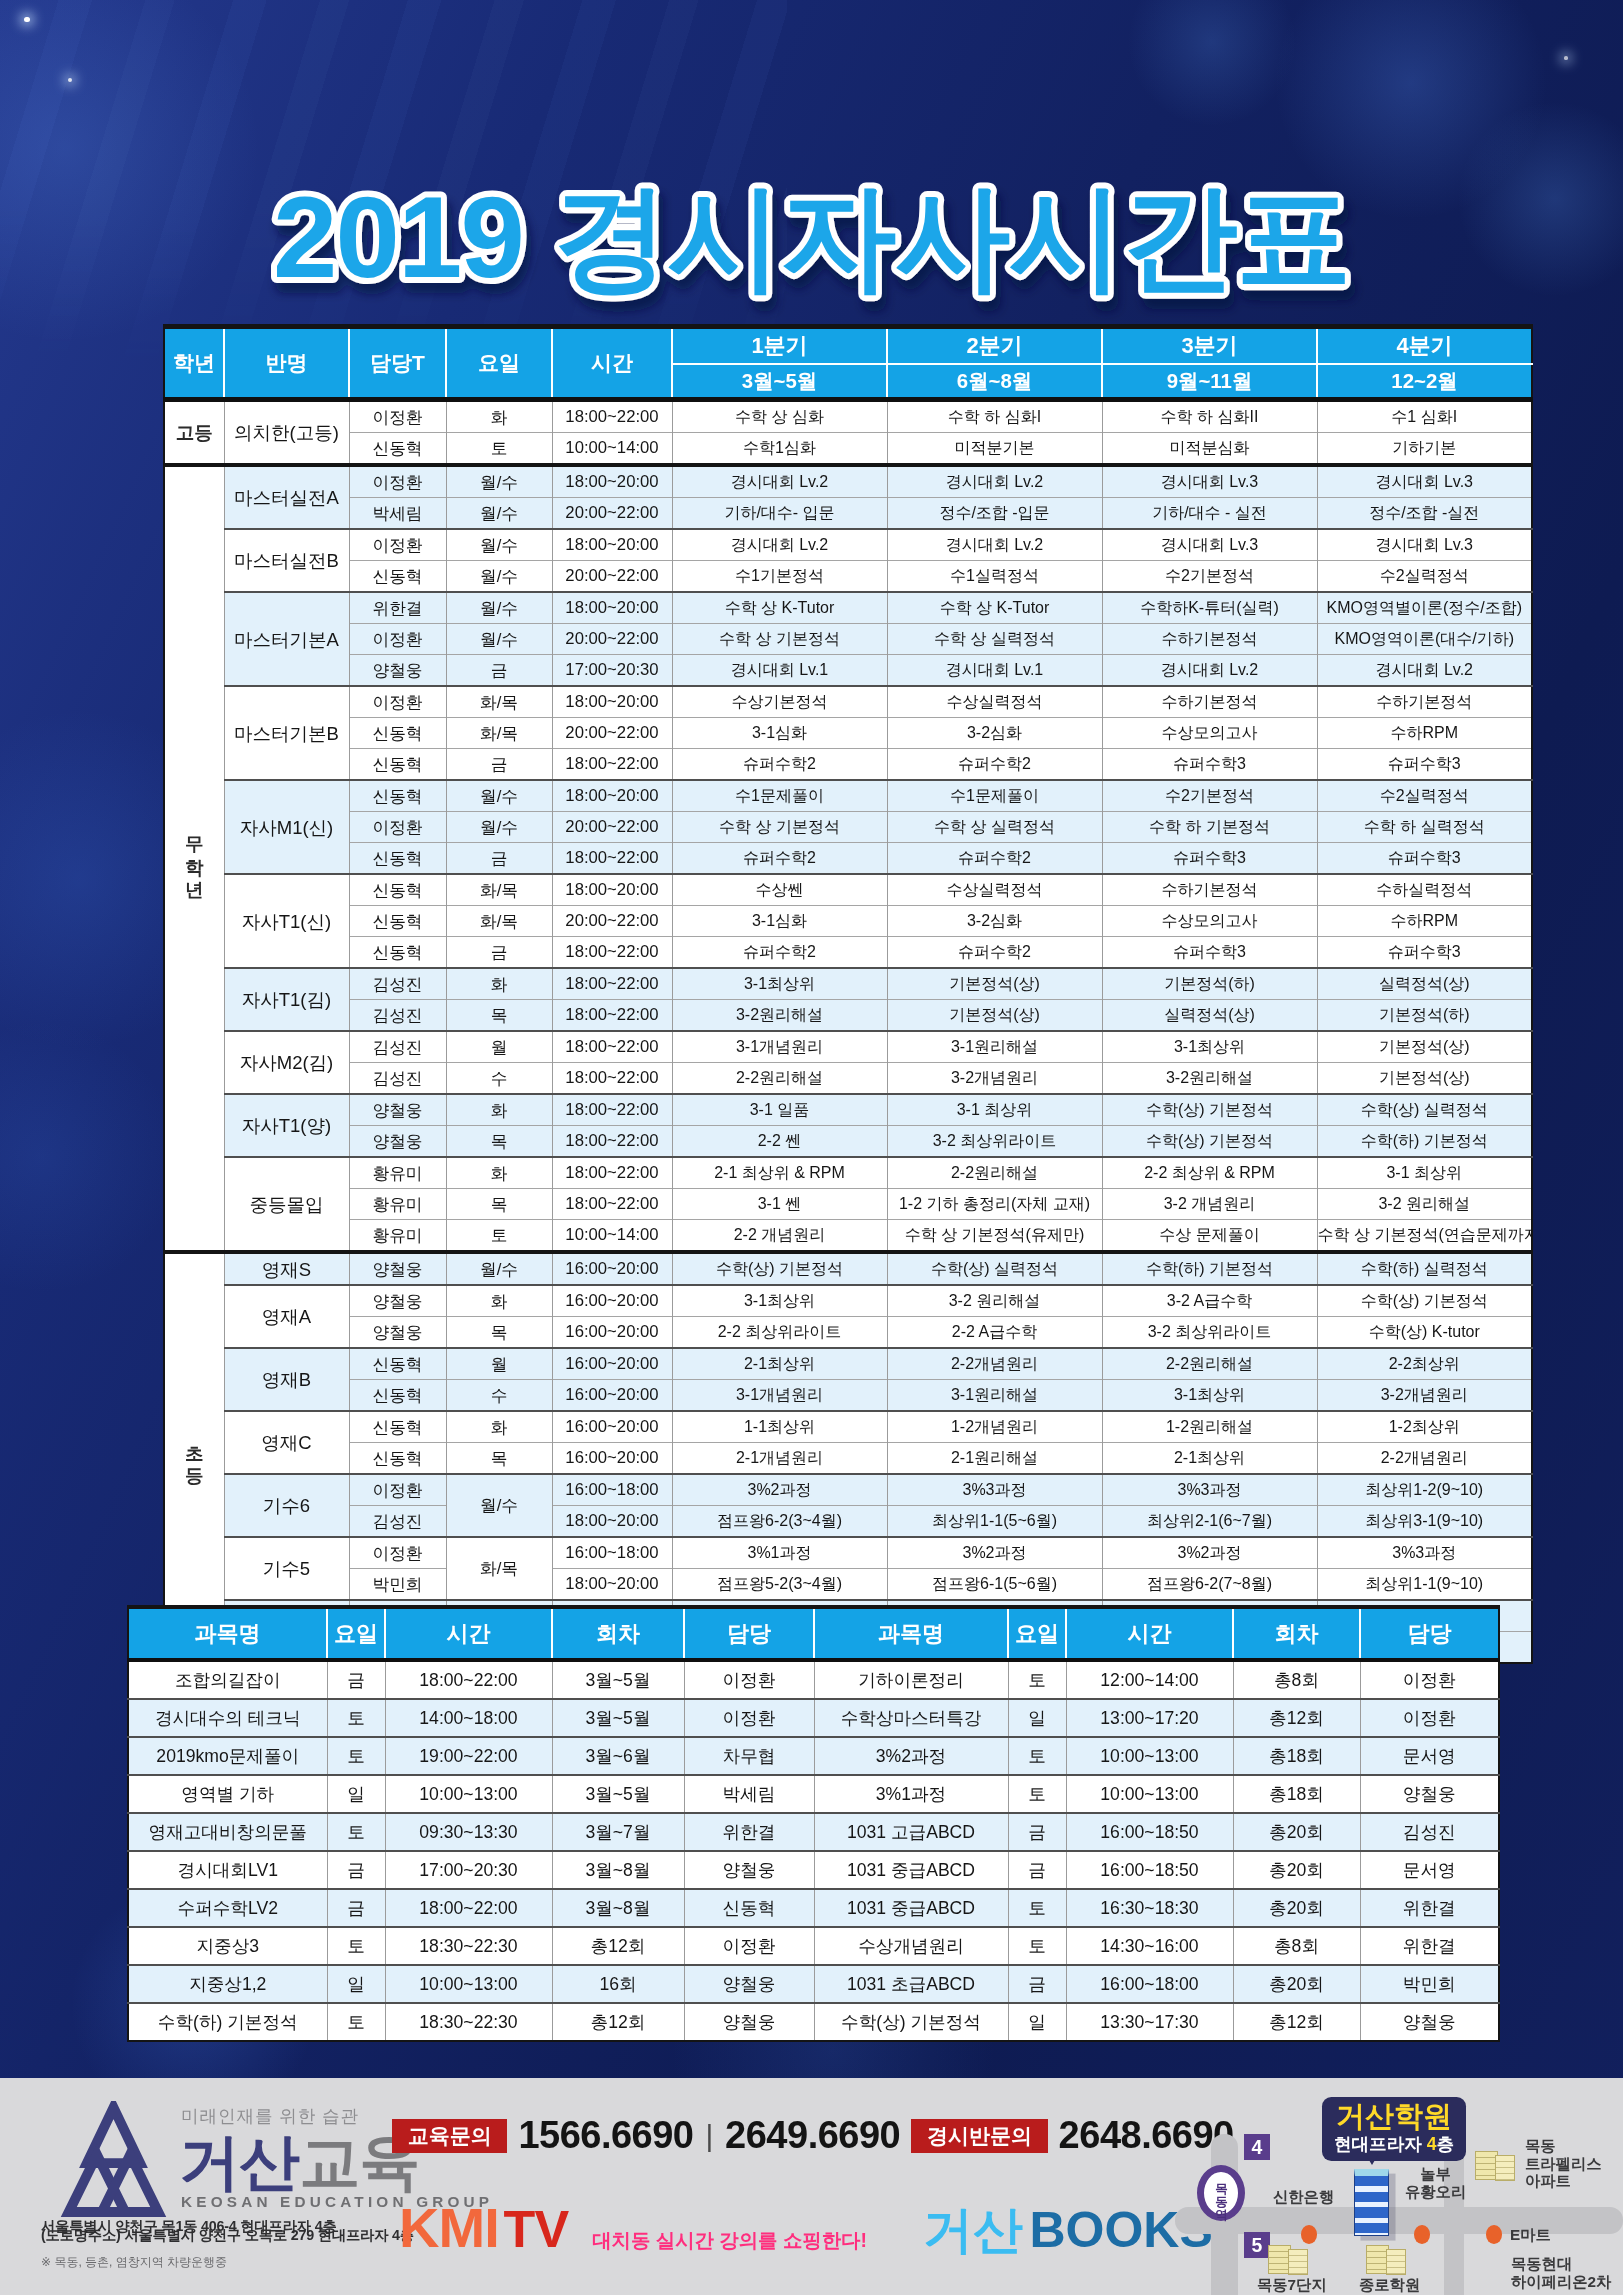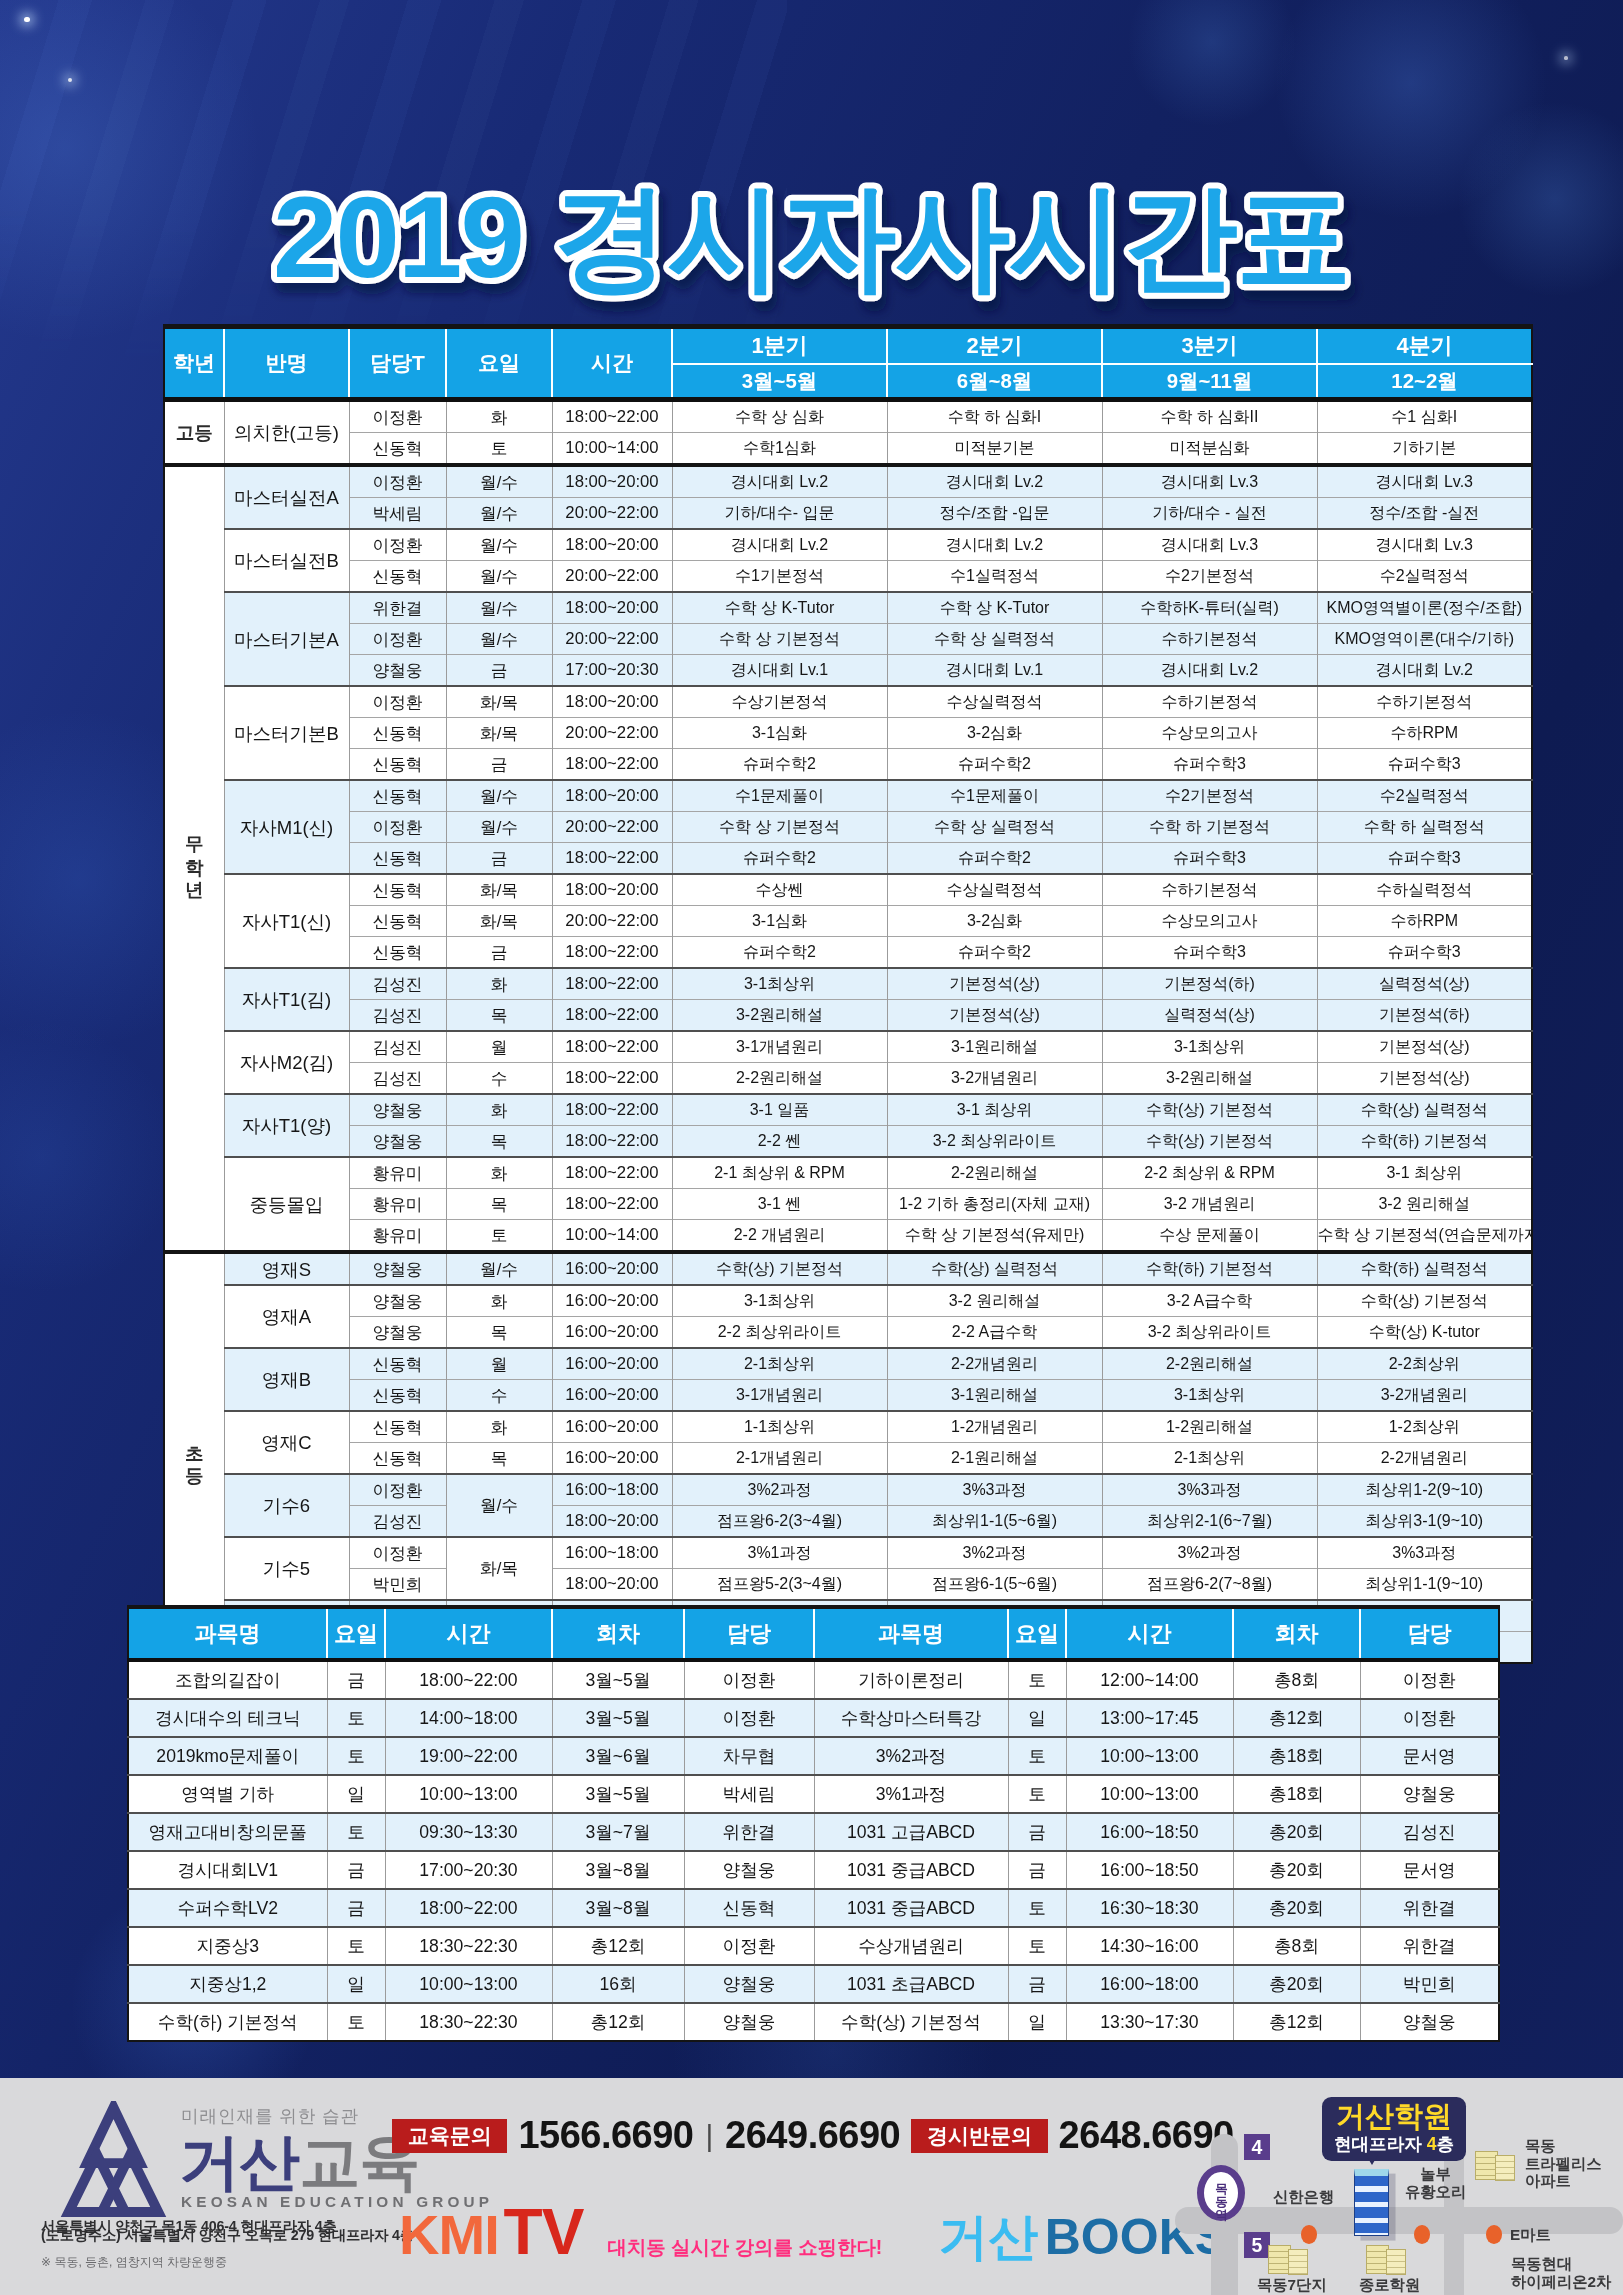--- a/index.html
+++ b/index.html
@@ -71,21 +71,21 @@
   .addr.a1{top:139px;} .addr.a2{top:148px;}
   .note{position:absolute;left:41px;top:176px;font-size:12px;color:#6a6a6d;}
 
   .contactRow{position:absolute;left:392px;top:36px;display:flex;align-items:center;gap:11px;height:43px;}
   .cbox{background:#b91c1c;color:#fff;font-size:21px;font-weight:bold;padding:6.5px 15.7px;line-height:1;}
   .cphone{font-size:38px;font-weight:bold;color:#141414;letter-spacing:-0.5px;}
   .cdiv{font-size:30px;color:#4a4a4a;font-weight:300;padding:0 0.9px;}
 
   .kmiRow{position:absolute;left:399px;top:117px;display:flex;align-items:baseline;}
   .kmi-k{font-size:56px;font-weight:bold;color:#f2683c;letter-spacing:-0.9px;}
-  .kmi-tv{font-size:64px;font-weight:bold;color:#d8271c;letter-spacing:-0.9px;margin-left:4.6px;}
+  .kmi-tv{font-size:52px;font-weight:bold;color:#d8271c;letter-spacing:-0.9px;margin-left:4.6px;}
   .kmi-tag{font-size:19.4px;font-weight:bold;color:#ff2e7e;margin-left:24px;}
   .books{margin-left:56px;}
   .books .g{font-size:50px;font-weight:bold;color:#3bbcf1;}
   .books .b{font-size:50px;font-weight:bold;color:#1d6da5;margin-left:6.5px;}
 
   .map{position:absolute;left:1175px;top:0;width:448px;height:218px;overflow:hidden;}
   .road{position:absolute;background:#c3c3c6;}
   .road.h{left:0;top:129px;width:448px;height:27px;border-radius:13px;}
   .road.v1{left:36px;top:56px;width:27px;height:185px;border-radius:13px;}
   .road.v2{left:269px;top:32px;width:20.4px;height:186px;}
@@ -584,21 +584,21 @@
         <td>이정환</td>
       </tr>
       <tr class="tint">
         <td>경시대수의 테크닉</td>
         <td>토</td>
         <td>14:00~18:00</td>
         <td>3월~5월</td>
         <td>이정환</td>
         <td>수학상마스터특강</td>
         <td>일</td>
-        <td>13:00~17:45</td>
+        <td>13:00~17:20</td>
         <td>총12회</td>
         <td>이정환</td>
       </tr>
       <tr class="tint">
         <td>2019kmo문제풀이</td>
         <td>토</td>
         <td>19:00~22:00</td>
         <td>3월~6월</td>
         <td>차무협</td>
         <td>3%2과정</td>

